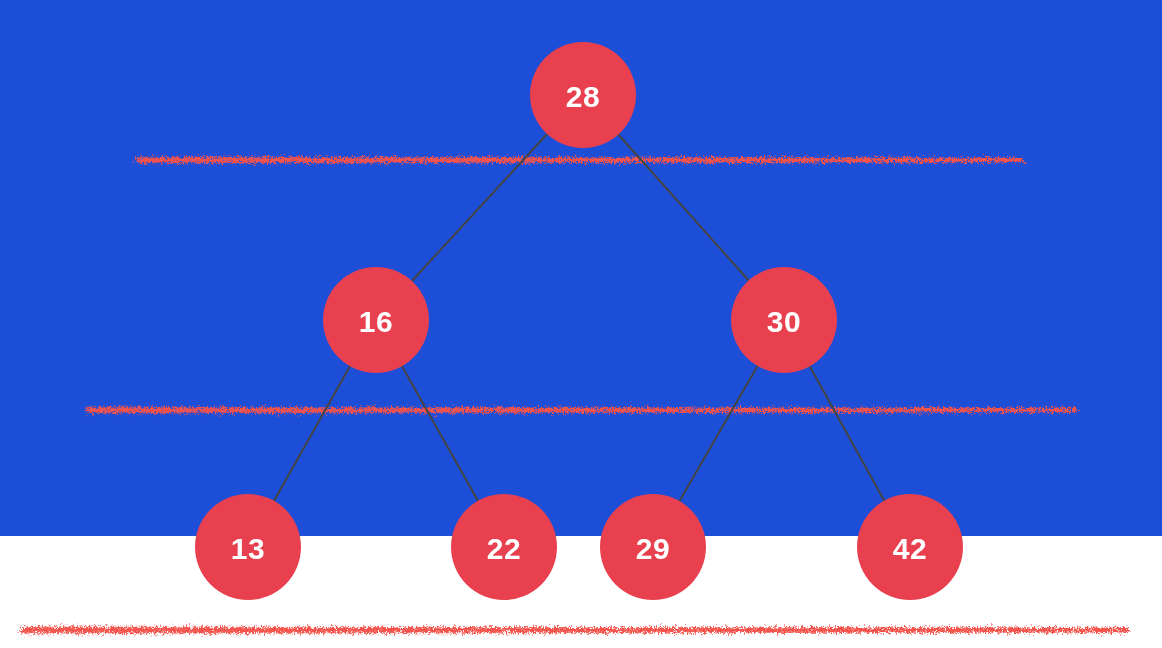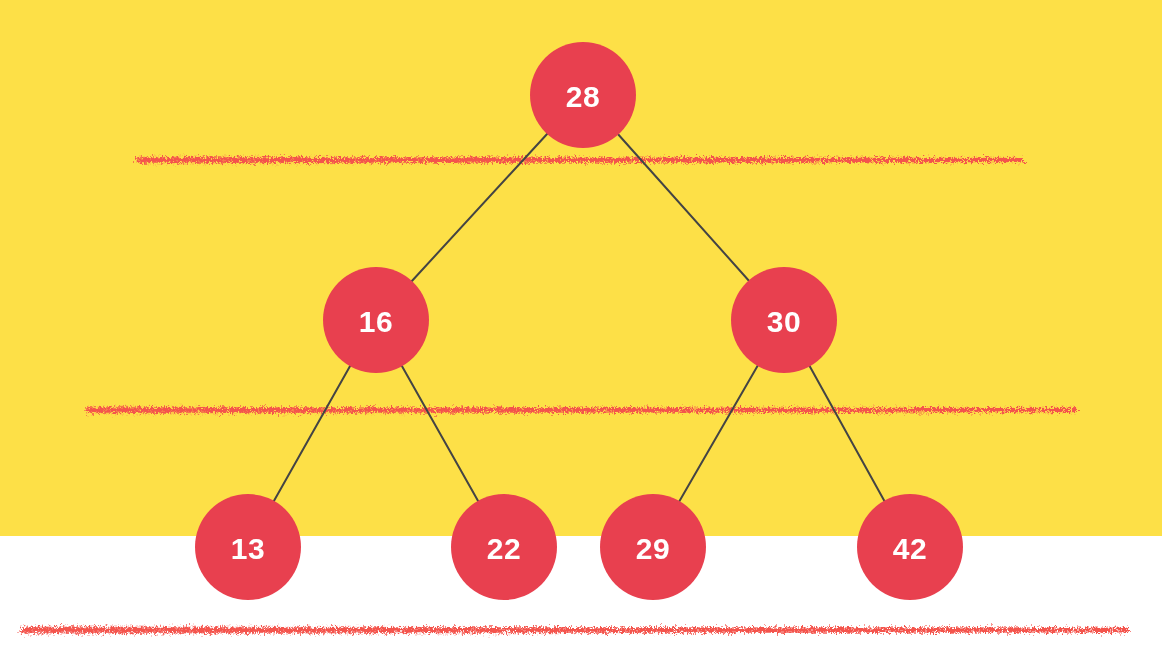--- a/index.html
+++ b/index.html
@@ -11,21 +11,21 @@
   body {
     font-family: "Liberation Sans", sans-serif;
     width: 1162px;
     height: 648px;
     overflow: hidden;
   }
   #canvas-root {
     position: relative;
     width: 1162px;
     height: 536px;
-    background: #fde047;
+    background: #1d4ed8;
   }
   #tree-svg {
     position: absolute;
     left: 0;
     top: 0;
     width: 1162px;
     height: 648px;
     display: block;
   }
   .node-label {

